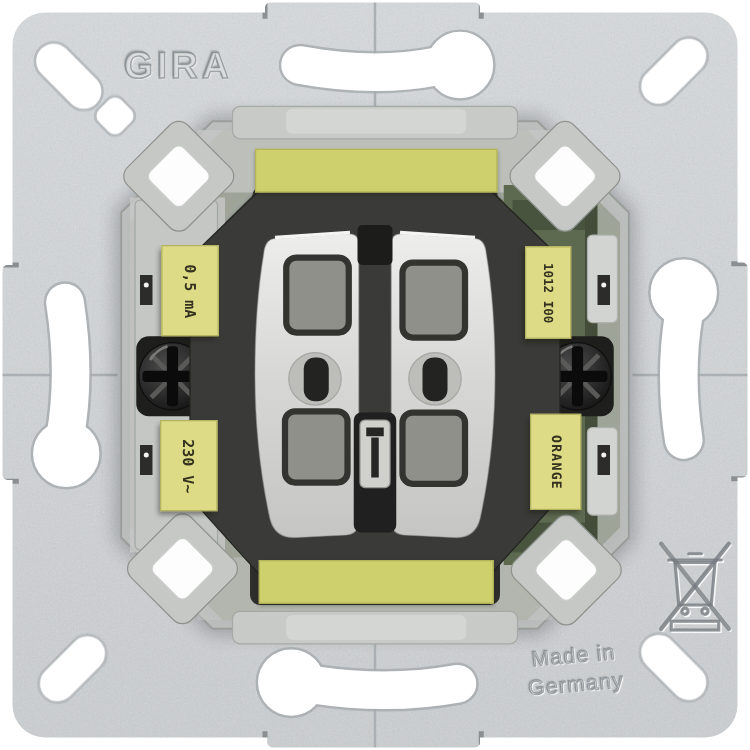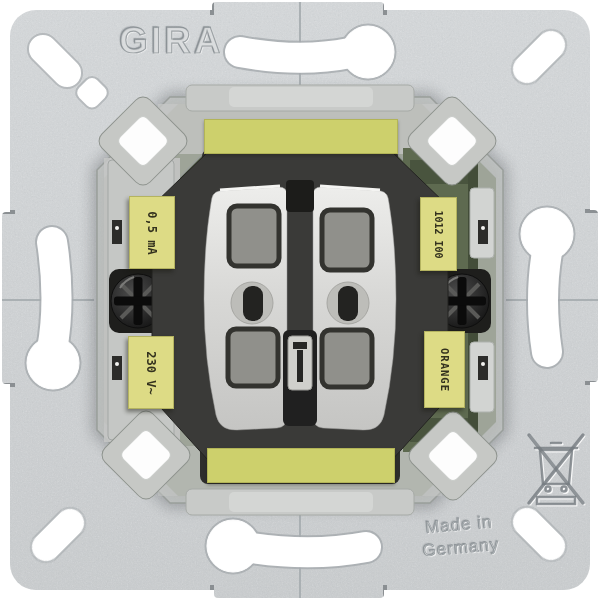--- a/index.html
+++ b/index.html
@@ -8,21 +8,21 @@
   .stage svg{position:absolute;left:0;top:0;}
 
   
   .emboss{
     position:absolute;
     color:rgba(150,156,160,0.30);
     -webkit-text-stroke:1.2px rgba(126,132,137,0.70);
     text-shadow:1px 1px 1px rgba(255,255,255,0.92), -1px -1px 1px rgba(104,110,115,0.35);
     user-select:none;
   }
-  .brand{left:99px;top:20px;width:130px;height:46px;font-size:37px;font-weight:bold;letter-spacing:3px;margin-left:20px;}
+  .brand{left:99px;top:36px;width:130px;height:46px;font-size:30px;font-weight:bold;letter-spacing:3px;}
   .madein{left:400px;top:514px;width:120px;text-align:center;font-size:17px;letter-spacing:1px;
           line-height:1.35;transform:rotate(-5deg);-webkit-text-stroke:0.8px rgba(126,132,137,0.70);}
 
   
   .ylabel{
     position:absolute;display:flex;align-items:center;justify-content:center;
     background:#dddb85;border:1px solid #b4b360;
     box-shadow:-2px 3px 4px rgba(25,25,15,0.45);
     color:#34321e;font-family:"DejaVu Sans Mono","Liberation Mono",monospace;
   }

